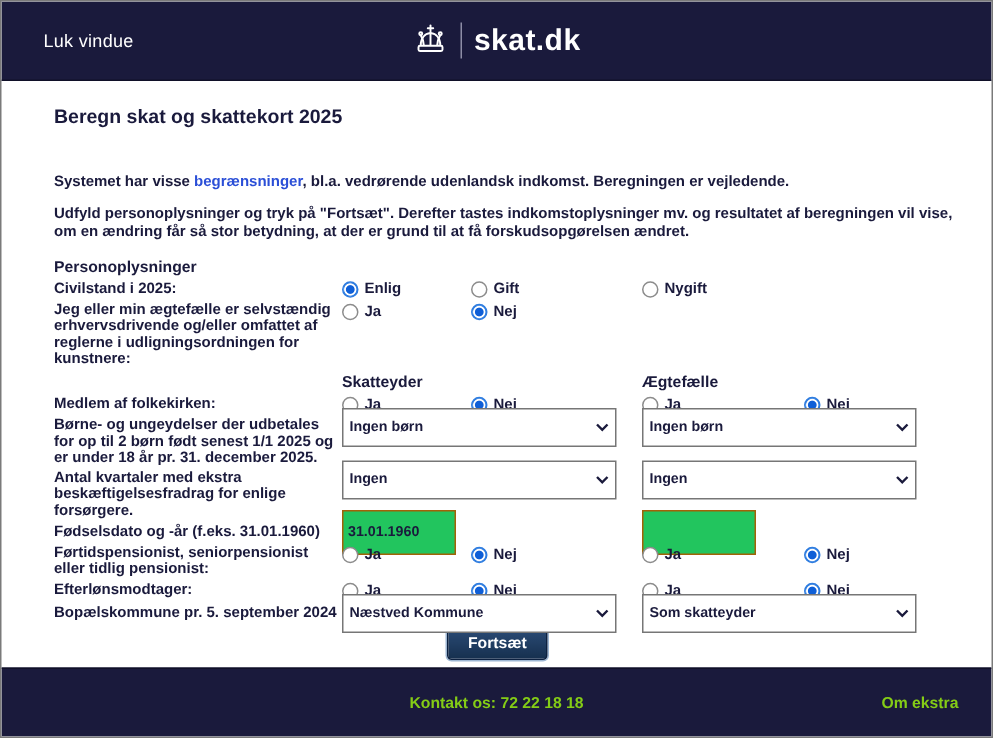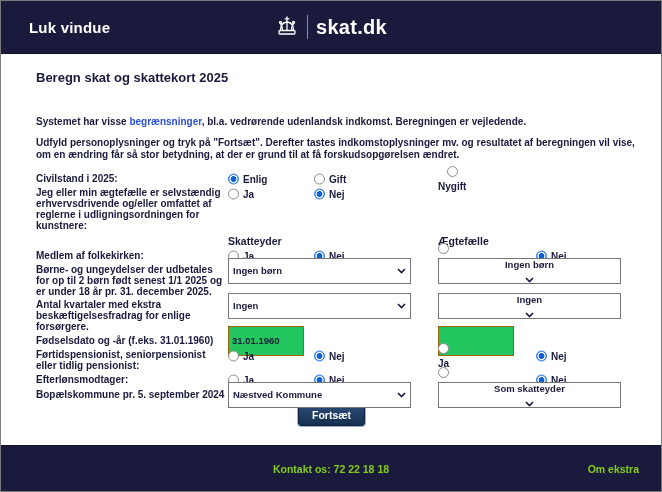--- a/index.html
+++ b/index.html
@@ -9,21 +9,21 @@
     position:relative; width:662px; height:492px;
     border:1px solid #7a7a7a; background:#fff; overflow:hidden;
   }
   
   .topbar {
     height:53px; background:#1a1a3c; color:#fff;
     display:flex; align-items:center; position:relative;
     border-bottom:1px solid #101028;
   }
   .close-link {
-    position:absolute; left:28px; font-size:15px; font-weight:bold;
+    position:absolute; left:28px; font-size:12px; font-weight:normal;
     color:#fff; cursor:pointer; letter-spacing:.2px;
   }
   .logo { margin:0 auto; display:flex; align-items:center; gap:8px; }
   .logo .divider { width:1px; height:24px; background:#8d8da6; }
   .logo .brand { font-size:20px; font-weight:bold; letter-spacing:.3px; }
   .crown { display:block; }
   .bottombar {
     position:absolute; left:0; right:0; bottom:0; height:46px;
     background:#1a1a3c; color:#84cc16; display:flex; align-items:center;
     border-top:1px solid #101028;
@@ -39,21 +39,21 @@
   .p1 a { color:#2b4fd7; text-decoration:none; cursor:pointer; }
   .p2 { margin-top:9px; font-size:10px; font-weight:bold; line-height:12px; width:600px; }
   
   .form { margin-top:11px; font-size:10px; font-weight:bold; }
   .sect { font-size:10.5px; font-weight:bold; margin-bottom:2px; }
   .row { display:flex; align-items:center; margin-bottom:2px; }
   .lbl { width:192px; flex:0 0 192px; line-height:11px; }
   .ctls { position:relative; flex:1; height:100%; min-height:13px; }
   .row .ctls { align-self:stretch; }
   .pos { position:absolute; top:50%; transform:translateY(-50%); white-space:nowrap; }
-  .cA { left:0; }   .cB { left:86px; } .cC { left:210px;flex-direction:column; } .cD { left:308px; }
+  .cA { left:0; }   .cB { left:86px; } .cC { left:200px; } .cD { left:308px; }
   .colhead { font-size:10.5px; font-weight:bold; }
   
   .ropt { display:inline-flex; align-items:center; gap:4px; cursor:pointer; }
   .radio {
     width:11px; height:11px; border-radius:50%;
     border:1px solid #8c8c8c; background:#fff; display:inline-block;
   }
   .radio.sel {
     border:1px solid #2f7de0;
     background:radial-gradient(circle at 50% 50%, #0f5fd7 0 2.6px, #ffffff 3.2px 3.8px, #2f7de0 4.4px);
@@ -106,20 +106,21 @@
 
   <div class="content">
     <div class="title">Beregn skat og skattekort 2025</div>
 
     <div class="p1"><span>Systemet har visse </span><a>begrænsninger</a><span>, bl.a. vedrørende udenlandsk indkomst. Beregningen er vejledende.</span></div>
 
     <div class="p2">Udfyld personoplysninger og tryk på "Fortsæt". Derefter tastes indkomstoplysninger mv. og resultatet af beregningen vil vise, om en ændring får så stor betydning, at der er grund til at få forskudsopgørelsen ændret.</div>
 
     <div class="form">
 
+      <div class="sect">Personoplysninger</div>
 
       <div class="row">
         <div class="lbl">Civilstand i 2025:</div>
         <div class="ctls">
           <span class="pos cA ropt">
             <span class="radio sel"></span>
             <span>Enlig</span>
           </span>
           <span class="pos cB ropt">
             <span class="radio"></span>

